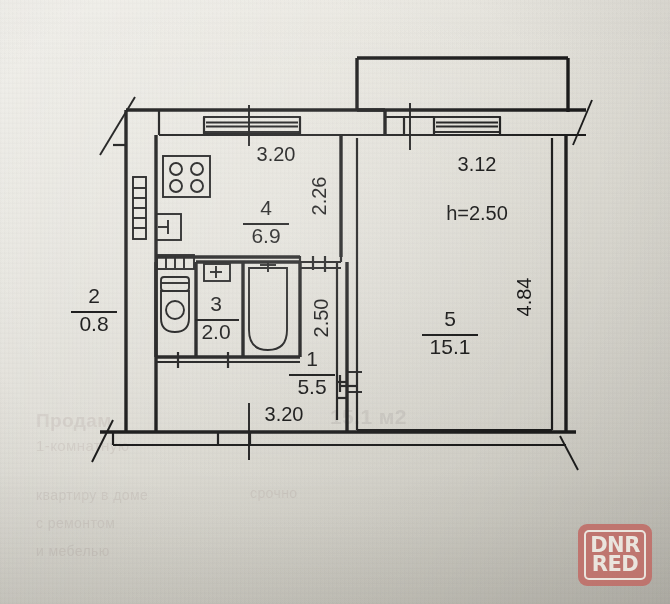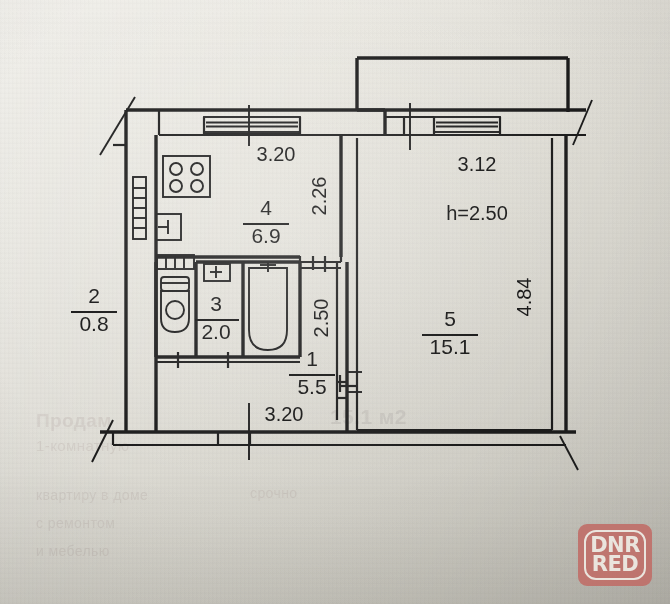--- a/index.html
+++ b/index.html
@@ -70,21 +70,21 @@
     border-radius: 9px;
     background: #c0706a;
     box-sizing: border-box;
     padding: 3px;
     opacity: .92;
   }
   #watermark .inner {
     width: 100%;
     height: 100%;
     border: 2px solid #efe9e2;
-    border-radius: 12px;
+    border-radius: 5px;
     box-sizing: border-box;
     display: flex;
     flex-direction: column;
     align-items: center;
     justify-content: center;
     line-height: .92;
   }
   #watermark .wline {
     color: #efe9e2;
     font-family: "DejaVu Sans", sans-serif;

